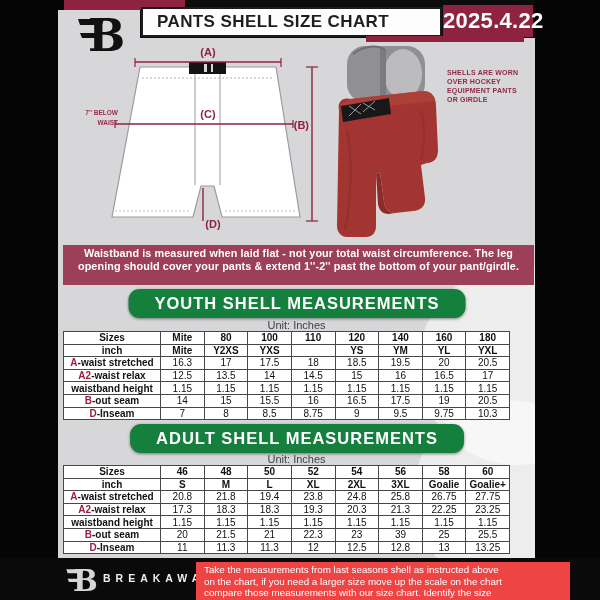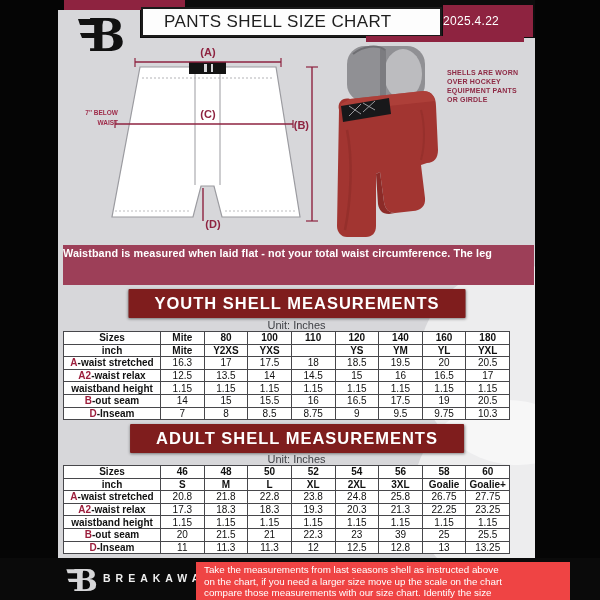--- a/index.html
+++ b/index.html
@@ -7,35 +7,35 @@
         font-family:"Liberation Sans",sans-serif;}
   .abs{position:absolute;}
   
   #sheet{left:58px;top:10px;width:477px;height:550px;background:#d7d7da;overflow:hidden;}
   .wm{position:absolute;border-radius:50%;background:rgba(255,255,255,.55);}
   
   #hdr-bar{left:140px;top:0;width:395px;height:38px;background:#0c0c0c;}
   #hdr-accent{left:64px;top:0;width:121px;height:10px;background:#8e2340;}
   #title-box{left:141px;top:7px;width:301px;height:30px;background:#fdfdfd;border:2px solid #1b1b1b;
              box-sizing:border-box;display:flex;align-items:center;}
-  #title-box span{padding-left:21px;font-size:17px;font-weight:400;letter-spacing:.4px;color:#1e1e1e;}
+  #title-box span{padding-left:14px;font-size:17px;font-weight:700;letter-spacing:.4px;color:#1e1e1e;}
   #date-box{left:443px;top:5px;width:90px;height:32px;background:#8e2340;color:#fff;
-            font-size:12px;font-weight:400;text-align:left;line-height:32px;letter-spacing:.3px;}
+            font-size:22px;font-weight:700;text-align:left;line-height:32px;letter-spacing:.3px;}
   #hdr-underline{left:366px;top:36px;width:158px;height:6px;background:#8e2340;}
   
   .mlabel{font:700 11px "Liberation Sans",sans-serif;fill:#8e2340;}
   .small-note{font:700 6.5px "Liberation Sans",sans-serif;fill:#9e2b49;}
   #shells-note{left:447px;top:68px;width:90px;color:#8e2a45;font-size:7px;font-weight:700;
                line-height:9px;letter-spacing:.2px;}
   
   #banner{left:63px;top:245px;width:471px;height:40px;background:#9d3f58;color:#fff;
-          text-align:left;font-size:10.8px;font-weight:700;line-height:13px;padding-top:2px;
+          text-align:center;font-size:10.8px;font-weight:700;line-height:13px;padding-top:2px;
           box-sizing:border-box;letter-spacing:.1px;}
   
-  .sec-head{background:#7f1d1d;color:#fff;border-radius:1px;padding:5px 26px;
+  .sec-head{background:#15803d;color:#fff;border-radius:11px;padding:5px 26px;
             font-size:16.5px;font-weight:700;letter-spacing:1px;white-space:nowrap;
             box-shadow:0 1px 3px rgba(0,0,0,.45);transform:translateX(-50%);}
   .unit{width:477px;left:58px;text-align:center;font-size:11px;color:#3f4045;}
   
   table.meas{border-collapse:collapse;width:447px;table-layout:fixed;background:#fff;}
   table.meas td{border:1px solid #47474b;text-align:center;font-size:10px;color:#111;
                 height:11.6px;padding:0;overflow:hidden;white-space:nowrap;}
   table.meas td.lbl{font-weight:700;}
   table.meas td.hdr{font-weight:700;}
   table.meas .pfx{color:#9c1f3d;font-weight:700;}
@@ -129,20 +129,21 @@
 
   <div id="shells-note" class="abs">
     <div>SHELLS ARE WORN</div>
     <div>OVER HOCKEY</div>
     <div>EQUIPMENT PANTS</div>
     <div>OR GIRDLE</div>
   </div>
 
   <div id="banner" class="abs">
     <div>Waistband is measured when laid flat - not your total waist circumference. The leg</div>
+    <div>opening should cover your pants &amp; extend 1''-2'' past the bottom of your pant/girdle.</div>
   </div>
 
   <div class="sec-head abs" style="left:297px;top:289px;">YOUTH SHELL MEASUREMENTS</div>
   <div class="unit abs" style="top:319px;">Unit: Inches</div>
   <table class="meas abs" style="left:63px;top:331px;">
     <colgroup>
         <col style="width:97px;">
       </colgroup>
     <tbody id="youth-tbody">
         <tr>
@@ -251,21 +252,21 @@
           <td class="hdr">XL</td>
           <td class="hdr">2XL</td>
           <td class="hdr">3XL</td>
           <td class="hdr">Goalie</td>
           <td class="hdr">Goalie+</td>
         </tr>
         <tr>
           <td class="lbl"><span class="pfx">A</span>-waist stretched</td>
           <td>20.8</td>
           <td>21.8</td>
-          <td>22.8</td>
+          <td>19.4</td>
           <td>23.8</td>
           <td>24.8</td>
           <td>25.8</td>
           <td>26.75</td>
           <td>27.75</td>
         </tr>
         <tr>
           <td class="lbl"><span class="pfx">A2</span>-waist relax</td>
           <td>17.3</td>
           <td>18.3</td>

